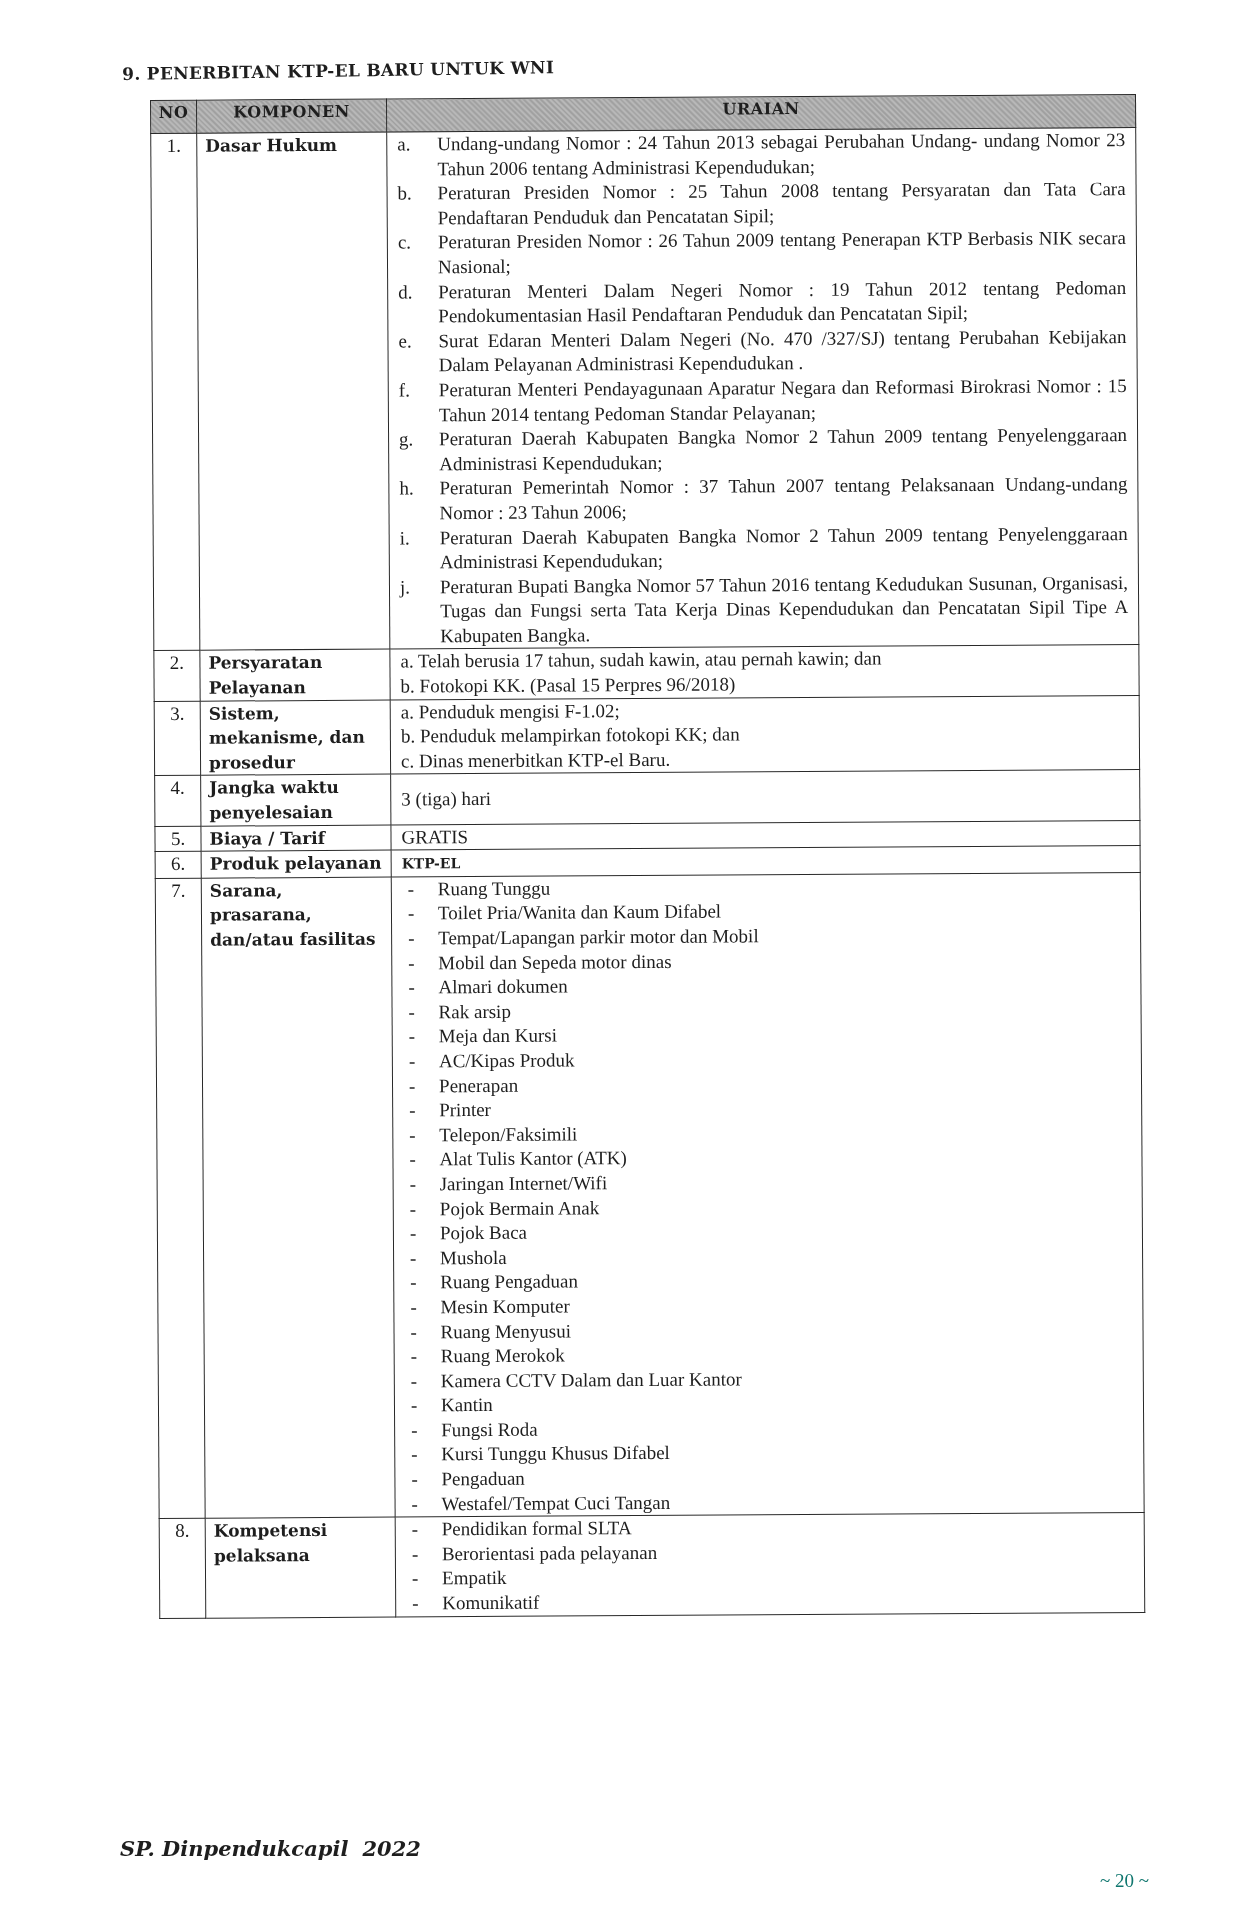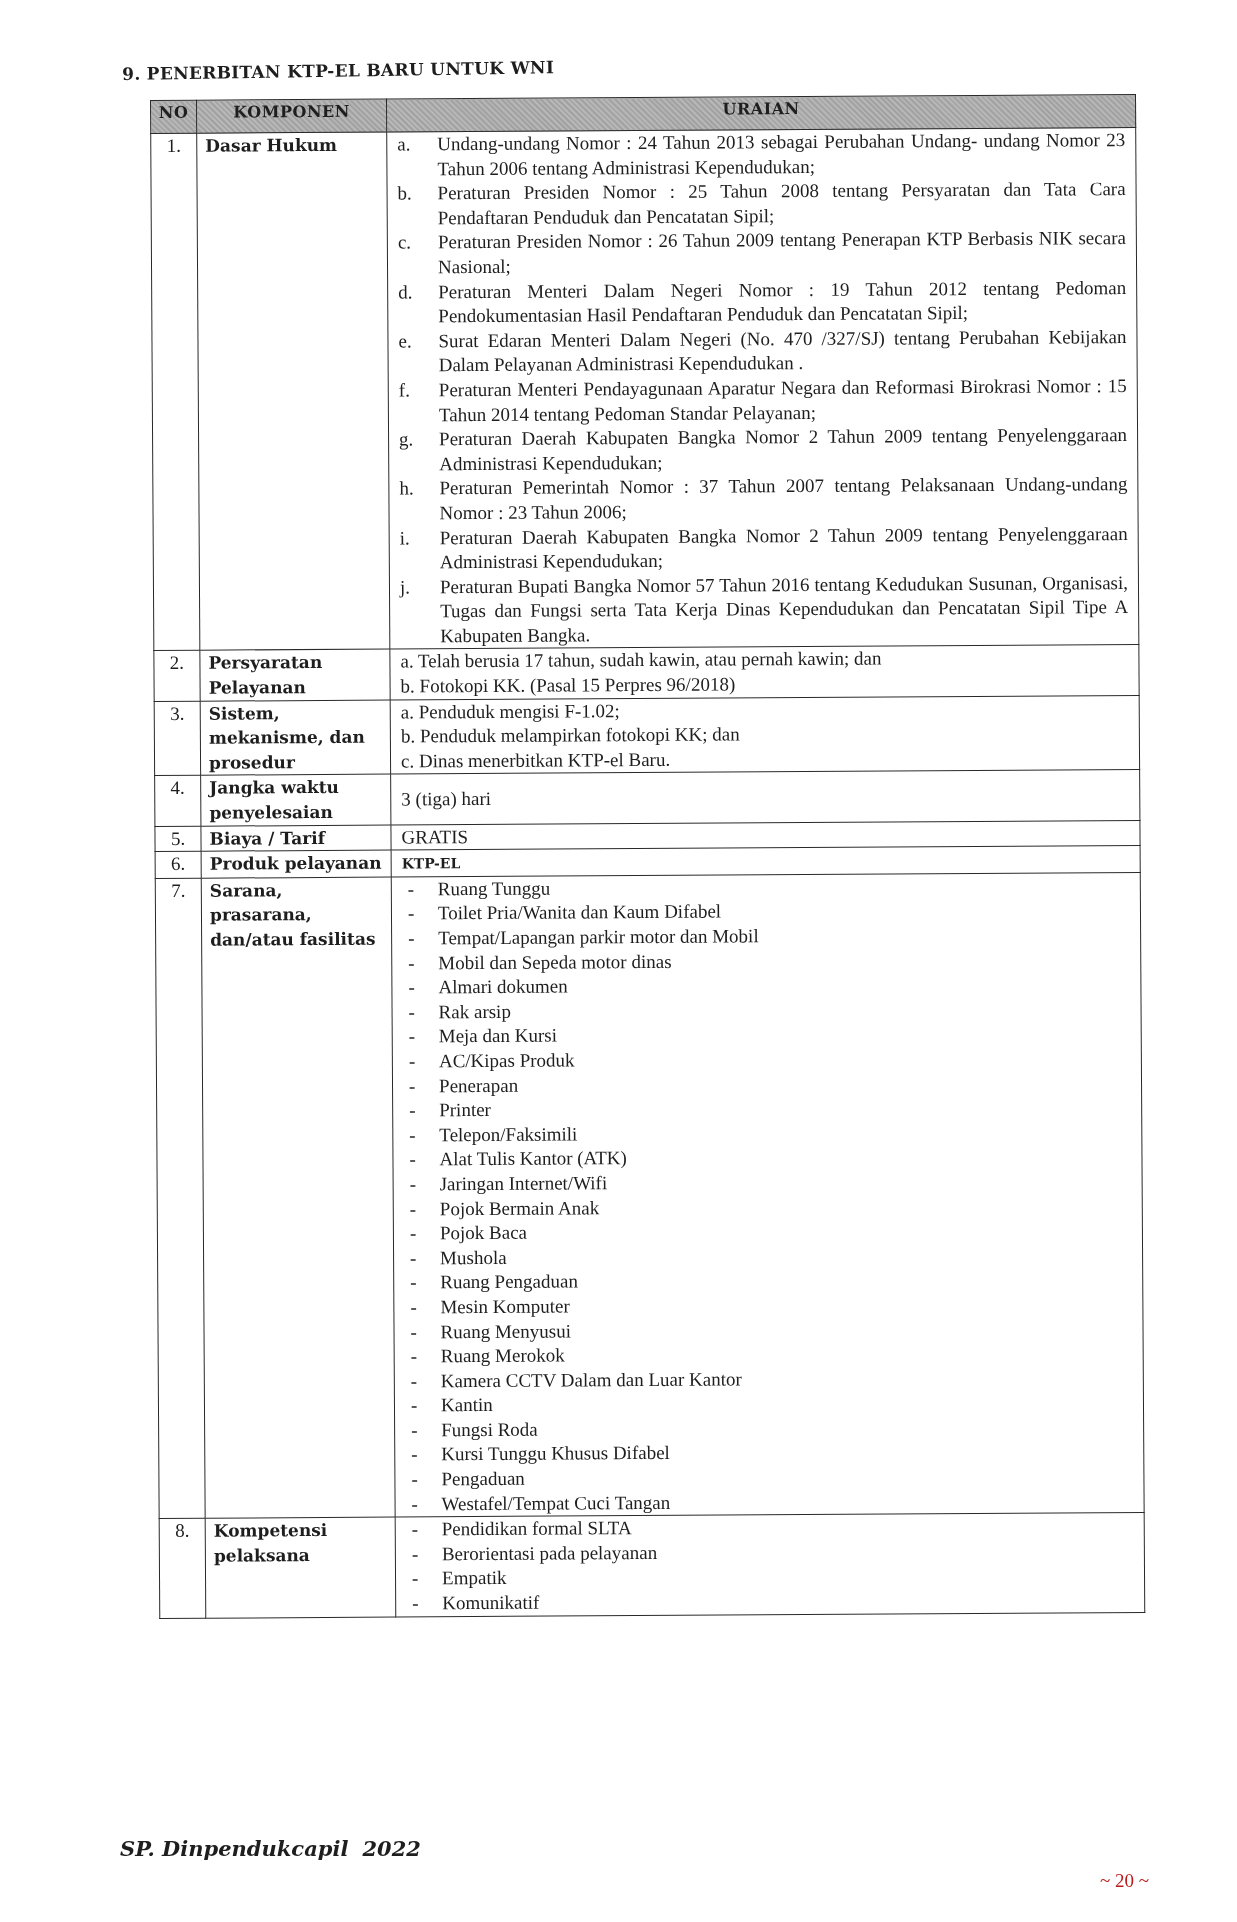--- a/index.html
+++ b/index.html
@@ -35,21 +35,21 @@
   .line { display: block; }
   .bullet { display: flex; }
   .bullet .dash { width: 36px; flex: 0 0 36px; padding-left: 6px; box-sizing: border-box; }
   .mid { vertical-align: middle; }
   .bold-val { font-weight: bold; font-family: "DejaVu Serif", serif; font-size: 14px; }
   .footer-left {
     position: absolute; left: 120px; top: 1836px; font-family: "DejaVu Serif", serif;
     font-style: italic; font-weight: bold; font-size: 21px;
   }
   .footer-left .year { margin-left: 14px; }
-  .page-num { position: absolute; left: 1100px; top: 1870px; font-family: "Liberation Serif", serif; font-size: 19px; color: #b91c1c; }
+  .page-num { position: absolute; left: 1100px; top: 1870px; font-family: "Liberation Serif", serif; font-size: 19px; color: #0f766e; }
 </style>
 </head>
 <body>
 
 <div class="title">9.  PENERBITAN KTP-EL BARU UNTUK WNI</div>
 
 <div class="table-wrap">
   <table>
     <colgroup>
         <col class="c-no">

